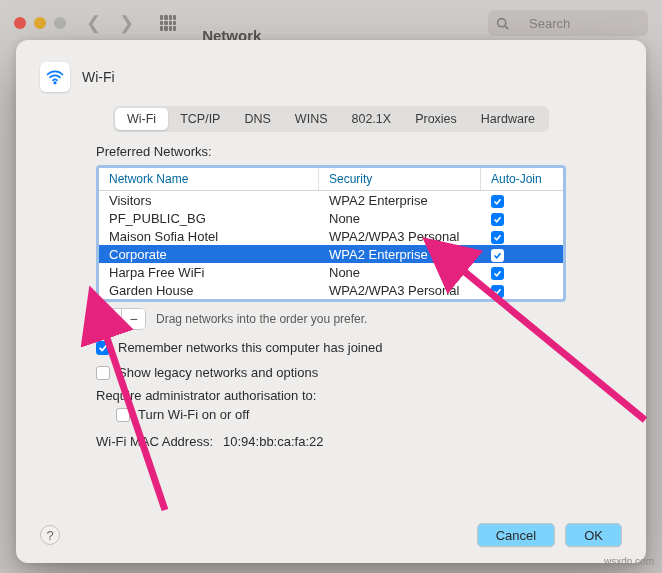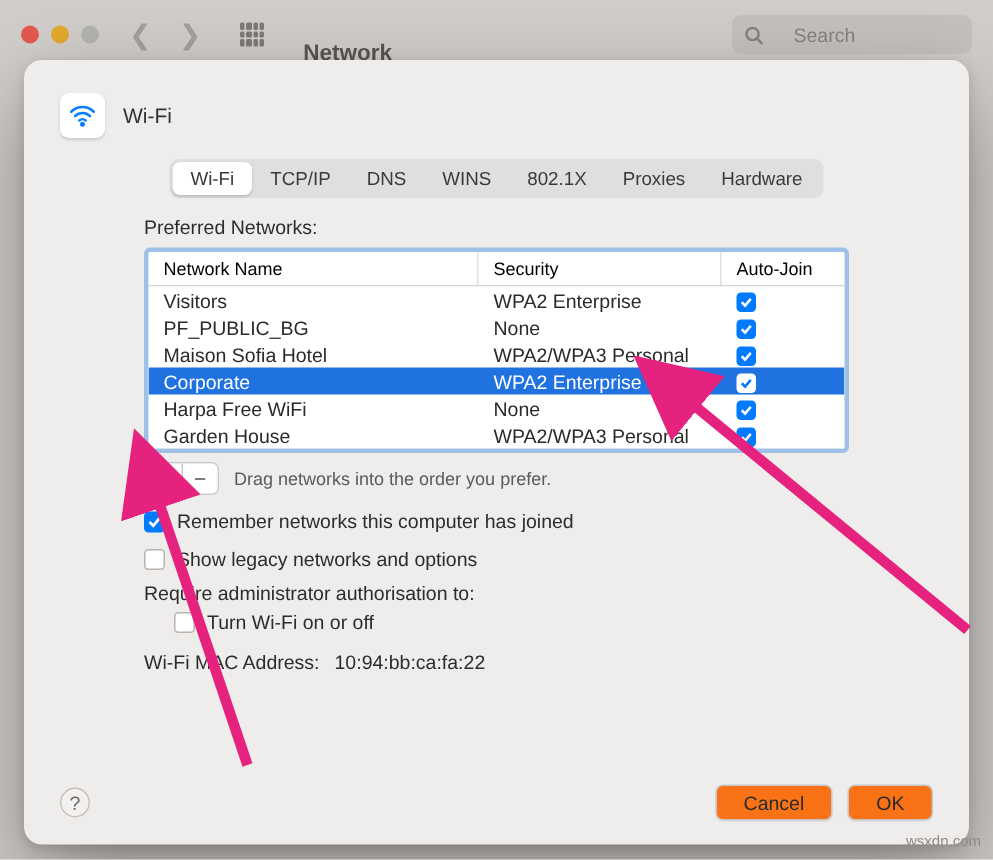--- a/index.html
+++ b/index.html
@@ -18,42 +18,42 @@
   .sheet { position: absolute; left: 16px; right: 16px; top: 40px; bottom: 10px; background: #eeedec; border-radius: 12px; box-shadow: 0 25px 60px rgba(0,0,0,0.35), 0 2px 8px rgba(0,0,0,0.15); padding: 22px 24px 16px 24px; display: flex; flex-direction: column; }
   .sheet-head { display: flex; align-items: center; gap: 12px; margin-bottom: 14px; }
   .wifi-icon { width: 30px; height: 30px; border-radius: 6px; background: #fff; display: flex; align-items: center; justify-content: center; box-shadow: 0 1px 2px rgba(0,0,0,0.15); }
   .sheet-title { font-size: 14px; color: #333; }
   .tabbar { margin: 0 auto 12px auto; background: #e1dfdd; border-radius: 6px; padding: 2px; display: flex; font-size: 12.5px; color: #3a3a3a; }
   .tabbar .tab { padding: 4px 12px; border-radius: 5px; cursor: default; }
   .tabbar .tab.active { background: #fff; box-shadow: 0 1px 2px rgba(0,0,0,0.15); }
   .content { padding: 0 56px 0 56px; flex: 1; font-size: 13px; color: #2c2c2c; }
   .section-label { margin-bottom: 6px; }
   .table-wrap { border: 3px solid #9fc1e8; border-radius: 4px; overflow: hidden; }
-  .thead { display: flex; background: #fff; font-size: 12px; color: #000000; border-bottom: 1px solid #d8d6d4; justify-content: center; }
+  .thead { display: flex; background: #fff; font-size: 12px; color: #0369a1; border-bottom: 1px solid #d8d6d4; justify-content: center; }
   .thead div { padding: 4px 10px; border-right: 1px solid #e2e0de; }
   .col-name { flex: 0 0 220px; } .col-sec { flex: 1; } .col-join { flex: 0 0 82px; border-right: none !important; }
   .tbody { background: #fff; max-height: 118px; overflow: hidden; }
   .row { display: flex; font-size: 13px; color: #2a2a2a; }
   .row div { padding: 1.5px 10px; white-space: nowrap; overflow: hidden; text-overflow: ellipsis; }
   .row.selected { background: #1f72e0; color: #fff; }
   .chk { width: 13px; height: 13px; background: #007aff; border-radius: 3px; display: inline-flex; align-items: center; justify-content: center; vertical-align: middle; }
   .row.selected .chk { background: #fff; }
   .chk svg { stroke: #fff; } .row.selected .chk svg { stroke: #007aff; }
   .below-table { display: flex; align-items: center; gap: 10px; margin-top: 6px; }
   .pm { display: flex; border: 1px solid #cbc9c7; border-radius: 5px; overflow: hidden; background: #fff; }
   .pm button { width: 24px; height: 20px; background: #fff; border: none; font-size: 14px; color: #555; cursor: default; }
   .pm button + button { border-left: 1px solid #cbc9c7; }
   .hint { font-size: 12px; color: #5a5a5a; }
   .check-line { display: flex; align-items: center; gap: 8px; margin-top: 10px; font-size: 13px; }
   .sub-checks { margin-left: 20px; }
   .mac { margin-top: 12px; font-size: 13px; display: flex; gap: 10px; }
   .footer { margin-top: auto; display: flex; align-items: center; padding-top: 10px; }
   .help { width: 20px; height: 20px; border: 1px solid #c4c1bf; border-radius: 50%; font-size: 13px; color: #6a6866; display: flex; align-items: center; justify-content: center; background: #f3f1ef; }
   .footer .spacer { flex: 1; }
-  .btn { height: 24px; padding: 0 18px; border-radius: 5px; border: 1px solid #c7c5c3; background: #f97316; font-size: 13px; color: #2a2a2a; margin-left: 10px; box-shadow: 0 1px 1px rgba(0,0,0,0.05); }
+  .btn { height: 24px; padding: 0 18px; border-radius: 5px; border: 1px solid #c7c5c3; background: #7dd3fc; font-size: 13px; color: #2a2a2a; margin-left: 10px; box-shadow: 0 1px 1px rgba(0,0,0,0.05); }
   .box { width: 14px; height: 14px; border: 1px solid #b7b4b1; border-radius: 3px; background: #fff; display: inline-flex; align-items: center; justify-content: center; flex-shrink: 0; }
   .box.checked { background: #007aff; border-color: #007aff; }
   .arrow { position: absolute; pointer-events: none; }
   .arrow svg { overflow: visible; }
   .watermark { position: absolute; right: 8px; bottom: 6px; font-size: 10px; color: #8f8b88; }
 </style>
 </head>
 <body>
 
 <div class="bgwin">

